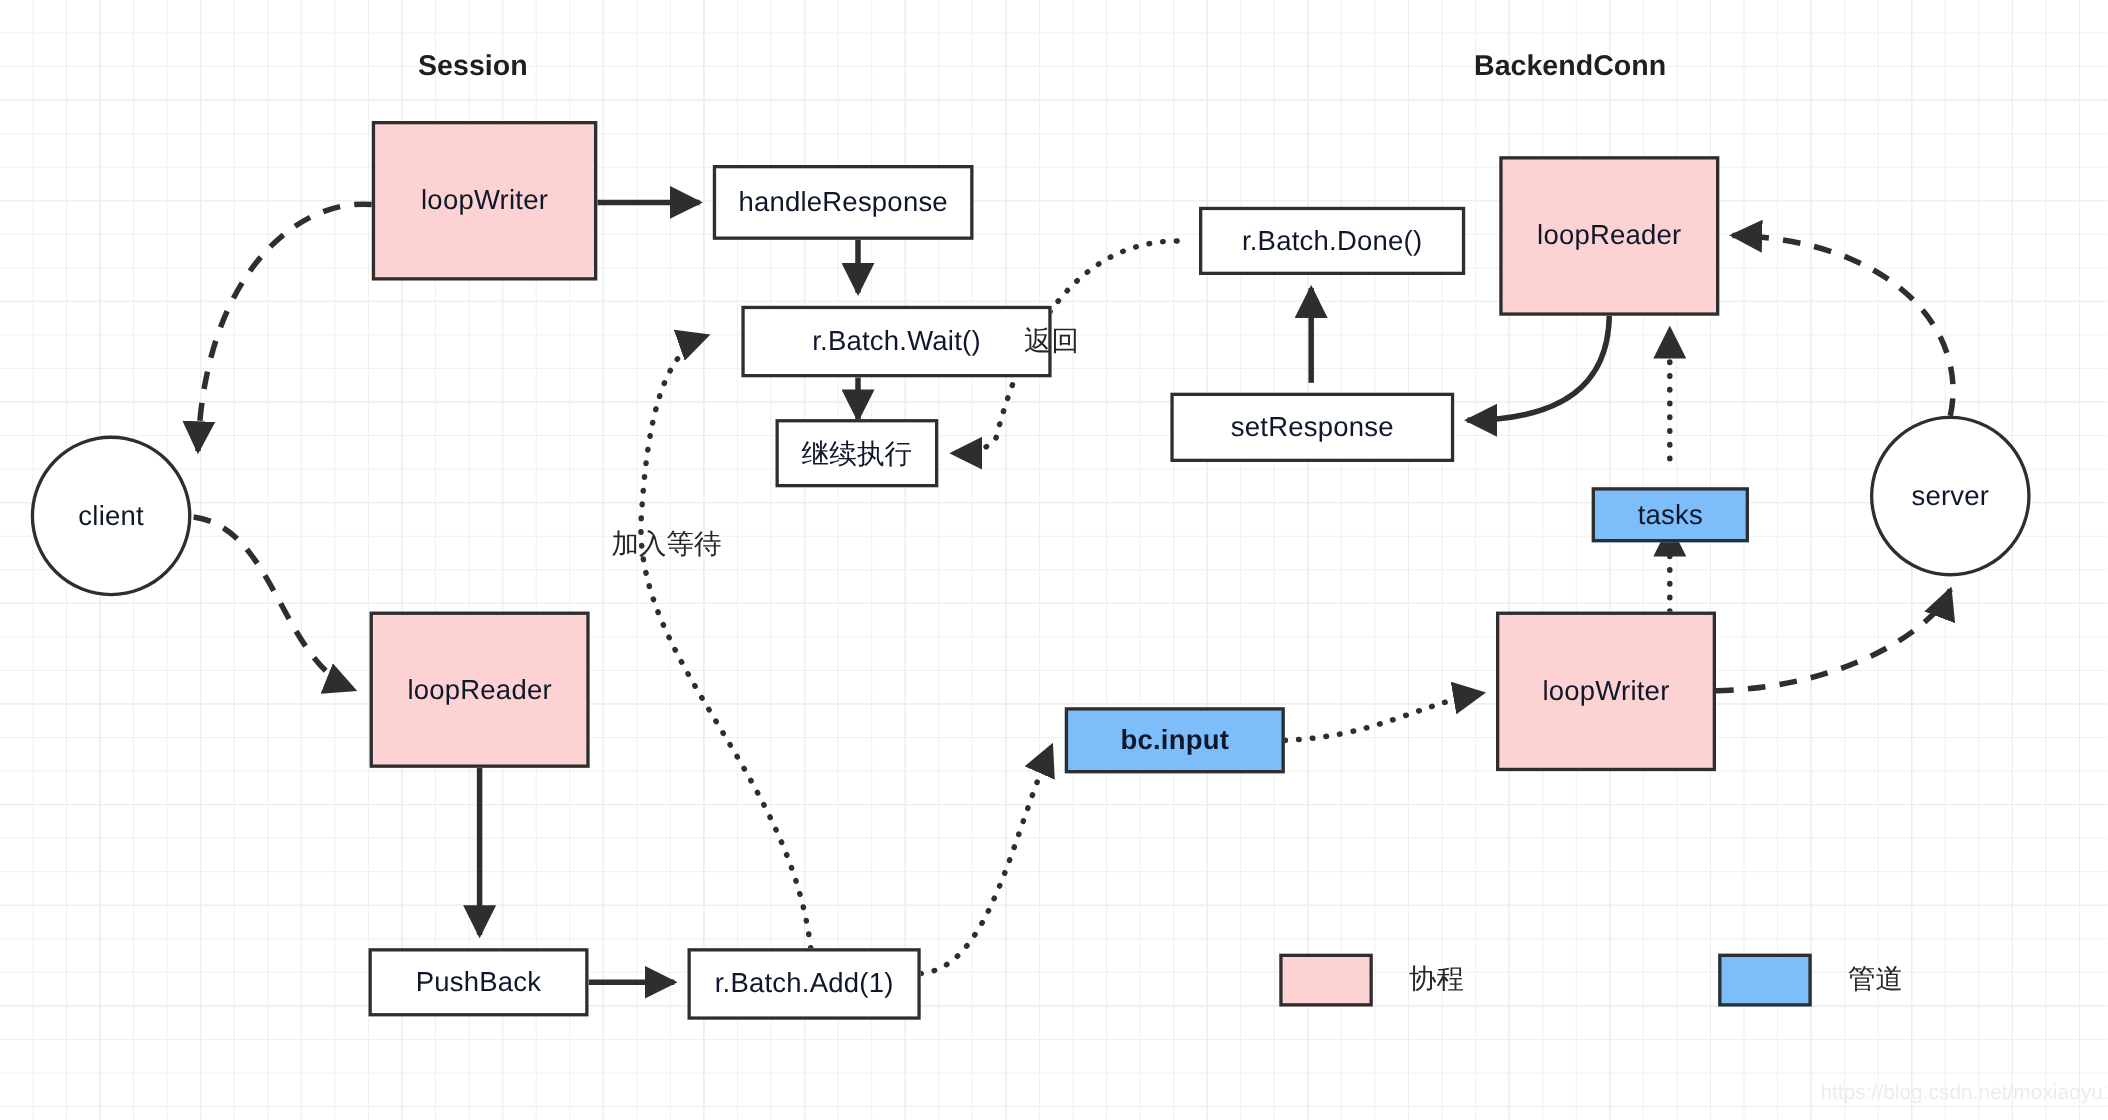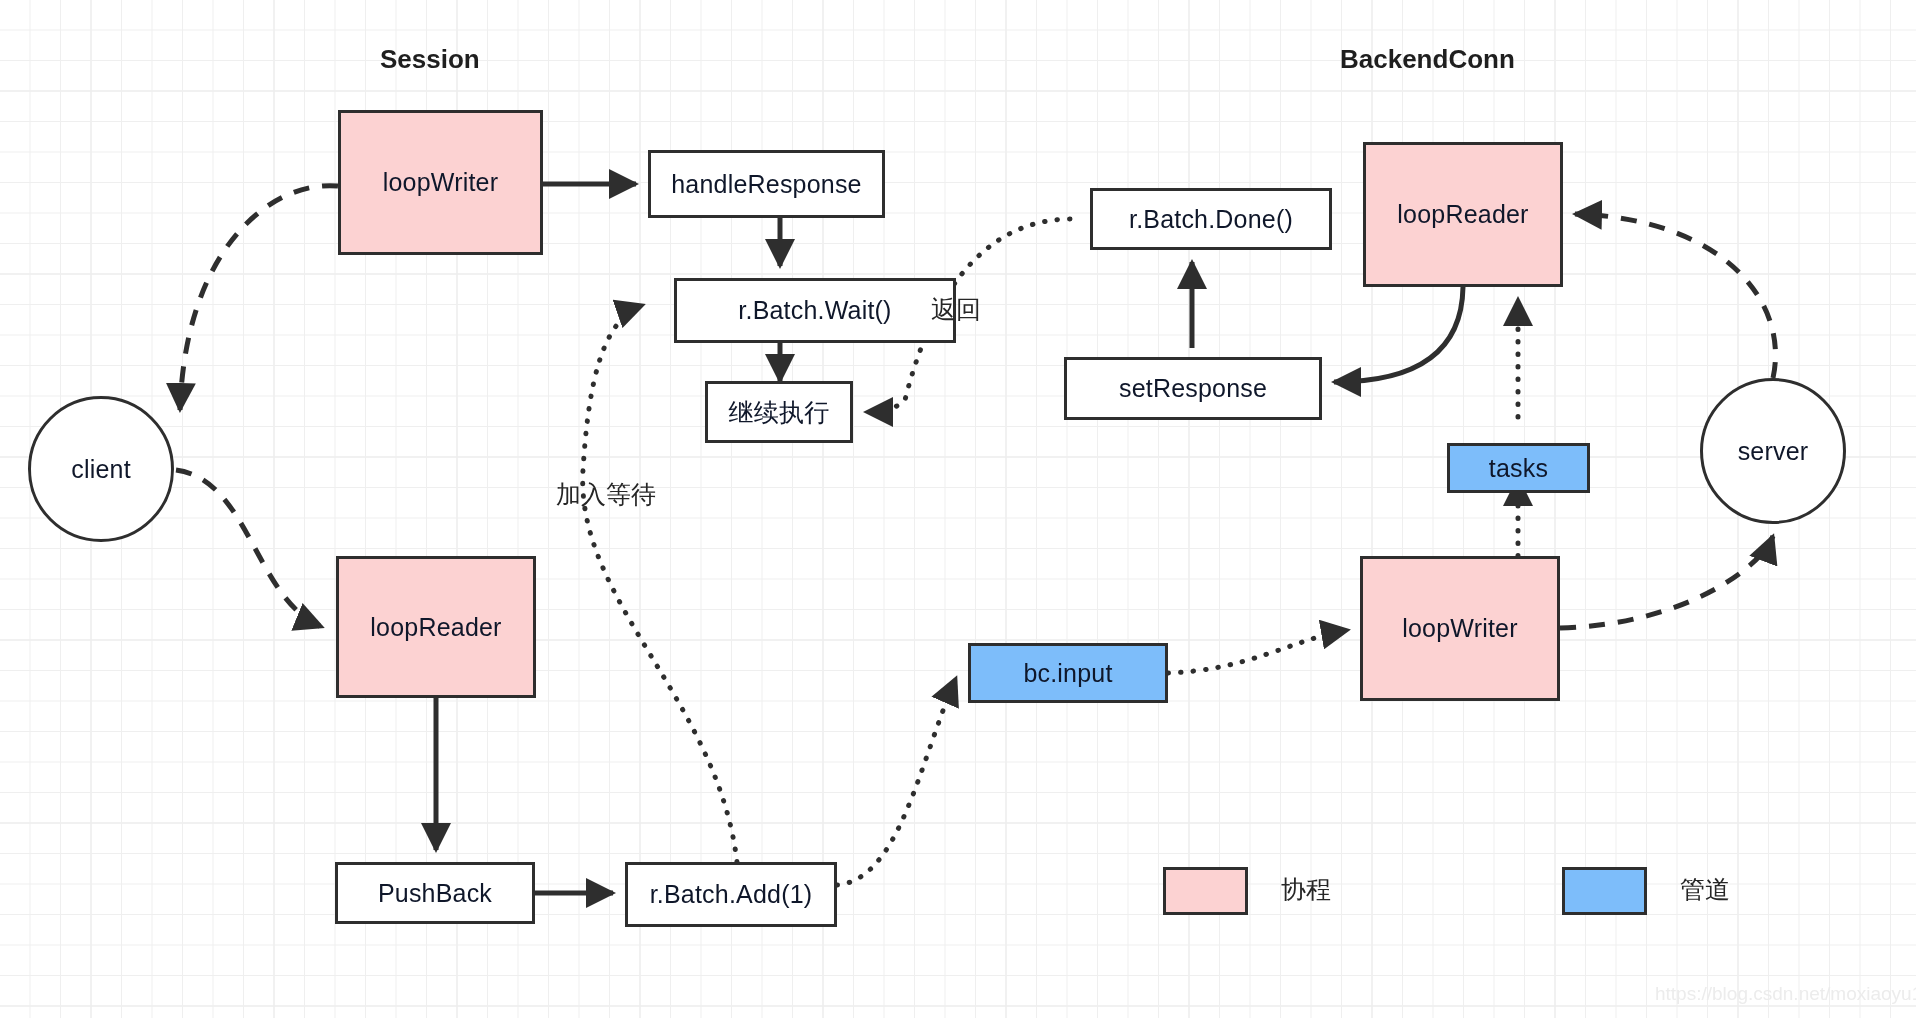--- a/index.html
+++ b/index.html
@@ -133,21 +133,21 @@
       </div>
       <div class="node coroutine" style="left: 336px; top: 556px; width: 200px; height: 142px;">
         <span>loopReader</span>
       </div>
       <div class="node" style="left: 335px; top: 862px; width: 200px; height: 62px;">
         <span>PushBack</span>
       </div>
       <div class="node" style="left: 625px; top: 862px; width: 212px; height: 65px;">
         <span>r.Batch.Add(1)</span>
       </div>
-      <div class="node pipe" style="left: 968px; top: 643px; width: 200px; height: 60px;">
+      <div class="node pipe" style="left: 968px; top: 643px; width: 200px; height: 60px; font-weight: bold;">
         <span>bc.input</span>
       </div>
       <div class="node" style="left: 1070px; top: 188px; width: 242px; height: 62px; margin-left: 20px;">
         <span>r.Batch.Done()</span>
       </div>
       <div class="node" style="left: 1064px; top: 332px; width: 258px; height: 63px; margin-top: 25px;">
         <span>setResponse</span>
       </div>
       <div class="node coroutine" style="left: 1363px; top: 142px; width: 200px; height: 145px;">
         <span>loopReader</span>

